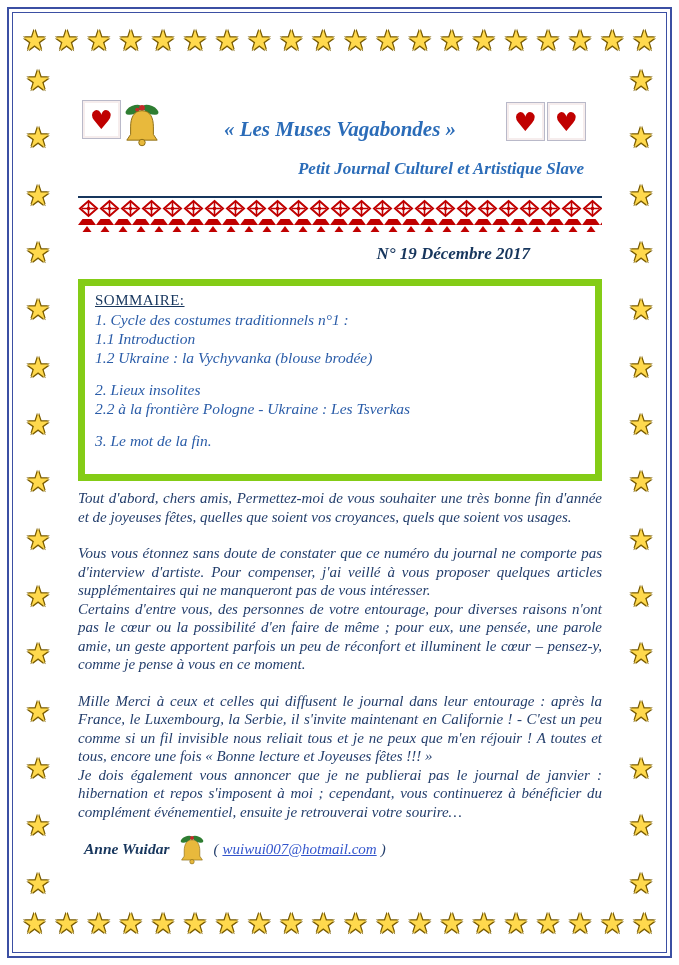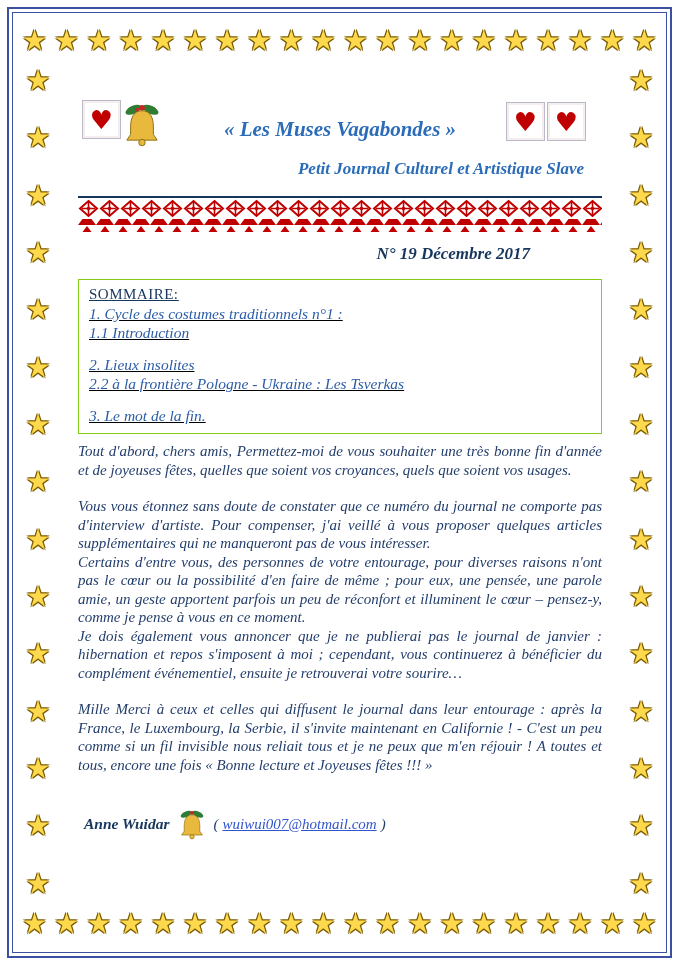--- a/index.html
+++ b/index.html
@@ -47,38 +47,38 @@
   .rule{margin-top:3px;border-top:2px solid #17365D;height:0;}
   .band{display:block;margin-top:1px;}
 
   .issue{
     margin-top:10px;text-align:right;padding-right:72px;
     font-size:17px;line-height:22px;font-weight:bold;font-style:italic;color:#17365D;
     }
   .issue span{}
 
   
-  .sommaire{margin-top:14px;border:1px solid #84cc16;padding:4px 10px 8px 10px;text-decoration:underline;}
+  .sommaire{margin-top:14px;border:7px solid #84cc16;padding:4px 10px 24px 10px;}
   .toc-heading{
     font-size:15px;line-height:20px;color:#17365D;letter-spacing:0.5px;
     text-decoration:underline;font-weight:normal;
   }
   .toc-line{font-size:15.5px;line-height:19px;font-style:italic;color:#2A5CA8;}
   .toc-gap{height:13px;}
 
   
   .para{
     margin:0;text-align:justify;font-style:italic;
     font-size:15px;line-height:18.5px;color:#223D6B;
   }
   .para.first{margin-top:8px;}
   .para.gap-before{margin-top:18px;}
 
   
-  .signature{margin-top:34px;display:flex;align-items:center;padding-left:6px;}
+  .signature{margin-top:12px;display:flex;align-items:center;padding-left:6px;}
   .sig-name{font-weight:bold;font-style:italic;font-size:15.5px;color:#17365D;}
   .sig-bell{margin:0 8px 0 10px;}
   .sig-paren{font-style:italic;font-size:15px;color:#223D6B;}
   .sig-email{
     font-style:italic;font-size:15px;color:#3355CC;
     text-decoration:underline;cursor:pointer;margin:0 4px;
   }
 </style>
 </head>
 <body>
@@ -208,32 +208,33 @@
     </svg>
     <div class="issue">
       <span>N° 19 Décembre 2017</span>
     </div>
   </div>
 
   <div class="sommaire">
     <div class="toc-heading">SOMMAIRE:</div>
     <div class="toc-line">1. Cycle des costumes traditionnels n°1 :</div>
     <div class="toc-line">1.1 Introduction</div>
+    <div class="toc-line">1.2 Ukraine : la Vychyvanka (blouse brodée)</div>
     <div class="toc-gap"></div>
     <div class="toc-line">2. Lieux insolites</div>
     <div class="toc-line">2.2 à la frontière Pologne - Ukraine : Les Tsverkas</div>
     <div class="toc-gap"></div>
     <div class="toc-line">3. Le mot de la fin.</div>
   </div>
 
   <p class="para first">Tout d'abord, chers amis, Permettez-moi de vous souhaiter une très bonne fin d'année et de joyeuses fêtes, quelles que soient vos croyances, quels que soient vos usages.</p>
   <p class="para gap-before">Vous vous étonnez sans doute de constater que ce numéro du journal ne comporte pas d'interview d'artiste. Pour compenser, j'ai veillé à vous proposer quelques articles supplémentaires qui ne manqueront pas de vous intéresser.</p>
   <p class="para">Certains d'entre vous, des personnes de votre entourage, pour diverses raisons n'ont pas le cœur ou la possibilité d'en faire de même ; pour eux, une pensée, une parole amie, un geste apportent parfois un peu de réconfort et illuminent le cœur – pensez-y, comme je pense à vous en ce moment.</p>
+  <p class="para gap-before">Mille Merci à ceux et celles qui diffusent le journal dans leur entourage : après la France, le Luxembourg, la Serbie, il s'invite maintenant en Californie ! - C'est un peu comme si un fil invisible nous reliait tous et je ne peux que m'en réjouir ! A toutes et tous, encore une fois « Bonne lecture et Joyeuses fêtes !!! »</p>
   <p class="para">Je dois également vous annoncer que je ne publierai pas le journal de janvier : hibernation et repos s'imposent à moi ; cependant, vous continuerez à bénéficier du complément événementiel, ensuite je retrouverai votre sourire…</p>
-  <p class="para gap-before">Mille Merci à ceux et celles qui diffusent le journal dans leur entourage : après la France, le Luxembourg, la Serbie, il s'invite maintenant en Californie ! - C'est un peu comme si un fil invisible nous reliait tous et je ne peux que m'en réjouir ! A toutes et tous, encore une fois « Bonne lecture et Joyeuses fêtes !!! »</p>
 
   <div class="signature">
     <span class="sig-name">Anne Wuidar</span>
     <svg class="sig-bell" width="26" height="32" viewBox="0 0 40 48">
       <ellipse cx="11" cy="9" rx="9" ry="4.2" fill="#2E7D32" transform="rotate(-24 11 9)"></ellipse>
       <ellipse cx="29" cy="9" rx="9" ry="4.2" fill="#2E7D32" transform="rotate(24 29 9)"></ellipse>
       <circle cx="20" cy="7" r="3" fill="#C62828"></circle>
       <path d="M20 10 C11 10 8 18 8 27 L8 35 L4 41 L36 41 L32 35 L32 27 C32 18 29 10 20 10 Z" fill="#E8B93C" stroke="#8a6a12" stroke-width="1"></path>
       <circle cx="20" cy="43.5" r="3.4" fill="#E8B93C" stroke="#8a6a12" stroke-width="1"></circle>
     </svg>

